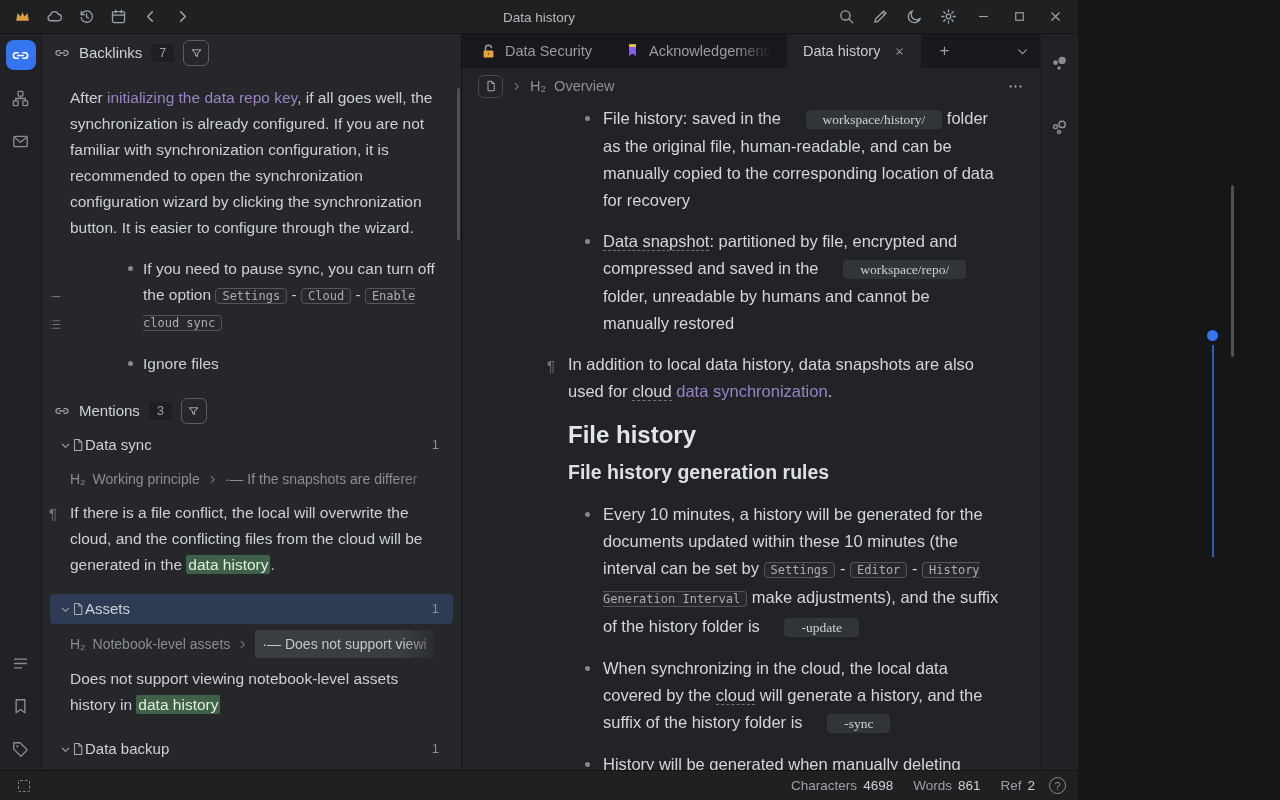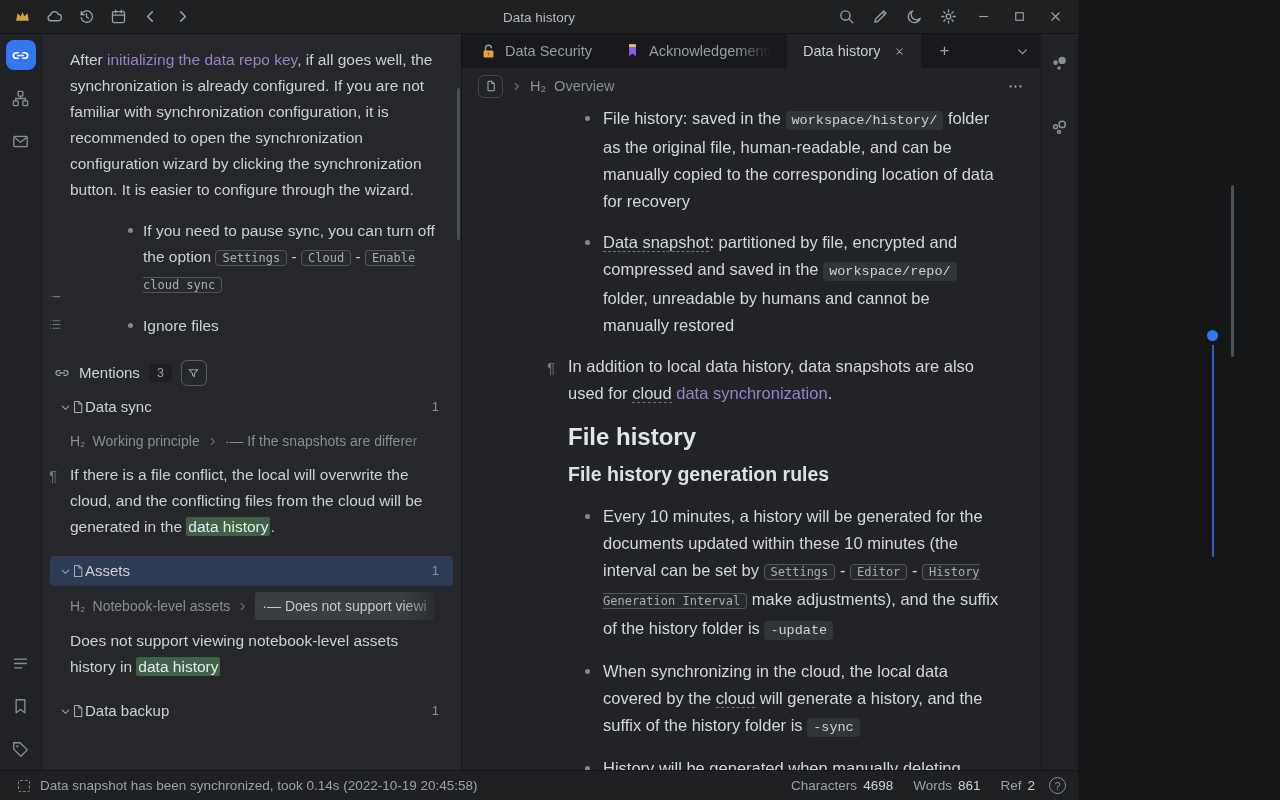--- a/index.html
+++ b/index.html
@@ -91,21 +91,21 @@
   .blk .bcontent{max-width:540px;}
   .blk .gutter{position:absolute;left:-21px;top:1px;color:#73777c;font-size:15px;}
   .blk-bullet{padding-left:35px;}
   .bdot{position:absolute;width:5px;height:5px;border-radius:50%;background:#85898e;left:17px;top:11px;}
   .blk-h2 .bcontent{font-size:24px;font-weight:700;color:#e3e6e9;line-height:32px;}
   .blk-h2{margin:12px 0 8px;}
   .blk-h3 .bcontent{font-size:19.5px;font-weight:700;color:#dde0e4;line-height:26px;}
   .blk-h3{margin:8px 0 16px;}
 
   .run-ref{color:var(--purple);}
-  .run-code{font-family:Liberation Mono, monospace;font-size:13.5px;background:var(--code-bg);padding:2px 6px;border-radius:4px;color:#ced1d5;}
+  .run-code{font-family:Liberation Serif, serif;font-size:13.5px;background:var(--code-bg);padding:2px 17px;border-radius:4px;color:#ced1d5;margin-left:20px;}
   .run-kbd{font-family:"DejaVu Sans Mono",monospace;font-size:12px;background:#27292d;border:1px solid #53565c;padding:0px 6px;border-radius:4px;color:#a9adb2;}
   .run-mark{background:var(--green-bg);color:#e4ecdf;padding:1px 2px;border-radius:2px;}
   .run-dashed{border-bottom:1px dashed #70747a;}
 
   
   .vscroll{position:absolute;width:3px;border-radius:2px;background:#4d5156;}
   .panel-vscroll{left:415px;top:54px;height:152px;}
   .main-vscroll{left:769px;top:151px;height:172px;}
   .sync-dot{position:absolute;left:745px;top:296px;width:11px;height:11px;border-radius:50%;background:var(--accent);}
   .sync-line{position:absolute;left:749.5px;top:311px;width:2px;height:212px;background:#2f5cc0;}
@@ -245,20 +245,34 @@
     </span>
     <span class="rail-btn">
       <svg viewBox="0 0 24 24" fill="none" stroke="currentColor" stroke-width="1.7" stroke-linejoin="round">
           <path d="M3.5 11.5v-8h8l9 9-8 8Z"></path>
           <circle cx="8" cy="8" r="1.4" fill="currentColor" stroke="none"></circle>
         </svg>
     </span>
   </nav>
 
   <aside class="panel">
+    <div class="panel-header">
+      <svg viewBox="0 0 24 24" fill="none" stroke="currentColor" stroke-width="2" stroke-linecap="round">
+          <path d="M9 8.5H6.5a3.5 3.5 0 0 0 0 7H9"></path>
+          <path d="M15 8.5h2.5a3.5 3.5 0 0 1 0 7H15"></path>
+          <path d="M8.5 12h7"></path>
+        </svg>
+      <span class="ph-label">Backlinks</span>
+      <span class="badge">7</span>
+      <span class="funnel-btn">
+        <svg viewBox="0 0 24 24" fill="none" stroke="currentColor" stroke-width="2" stroke-linejoin="round">
+            <path d="M4 5h16l-6.2 7v5.5l-3.6-2V12Z"></path>
+          </svg>
+      </span>
+    </div>
 
     <div class="bl-blocks">
         <div class="blk blk-para">
           <div class="bcontent"><span>After </span><span class="run-ref">initializing the data repo key</span><span>, if all goes well, the synchronization is already configured. If you are not familiar with synchronization configuration, it is recommended to open the synchronization configuration wizard by clicking the synchronization button. It is easier to configure through the wizard.</span></div>
         </div>
         <div class="blk blk-bullet">
           <span class="bdot"></span>
           <div class="bcontent"><span>If you need to pause sync, you can turn off the option </span><span class="run-kbd">Settings</span><span> - </span><span class="run-kbd">Cloud</span><span> - </span><span class="run-kbd">Enable cloud sync</span></div>
         </div>
         <div class="blk blk-bullet">
@@ -471,21 +485,20 @@
       <svg viewBox="0 0 24 24" fill="none" stroke="currentColor" stroke-width="1.7">
           <circle cx="15" cy="8.5" r="3.6"></circle>
           <circle cx="7.5" cy="11" r="2.2"></circle>
           <circle cx="11.5" cy="17" r="1.7"></circle>
         </svg>
     </span>
   </nav>
 
   <footer class="statusbar">
     <span class="sel-icon"></span>
-    <span>Data snapshot has been synchronized, took 0.14s (2022-10-19 20:45:58)</span>
     <span class="sb-right">
       <span>Characters</span>
       <span class="sb-num">4698</span>
       <span class="sb-gap"></span>
       <span>Words</span>
       <span class="sb-num">861</span>
       <span class="sb-gap"></span>
       <span>Ref</span>
       <span class="sb-num">2</span>
       <span class="help-circle">?</span>

